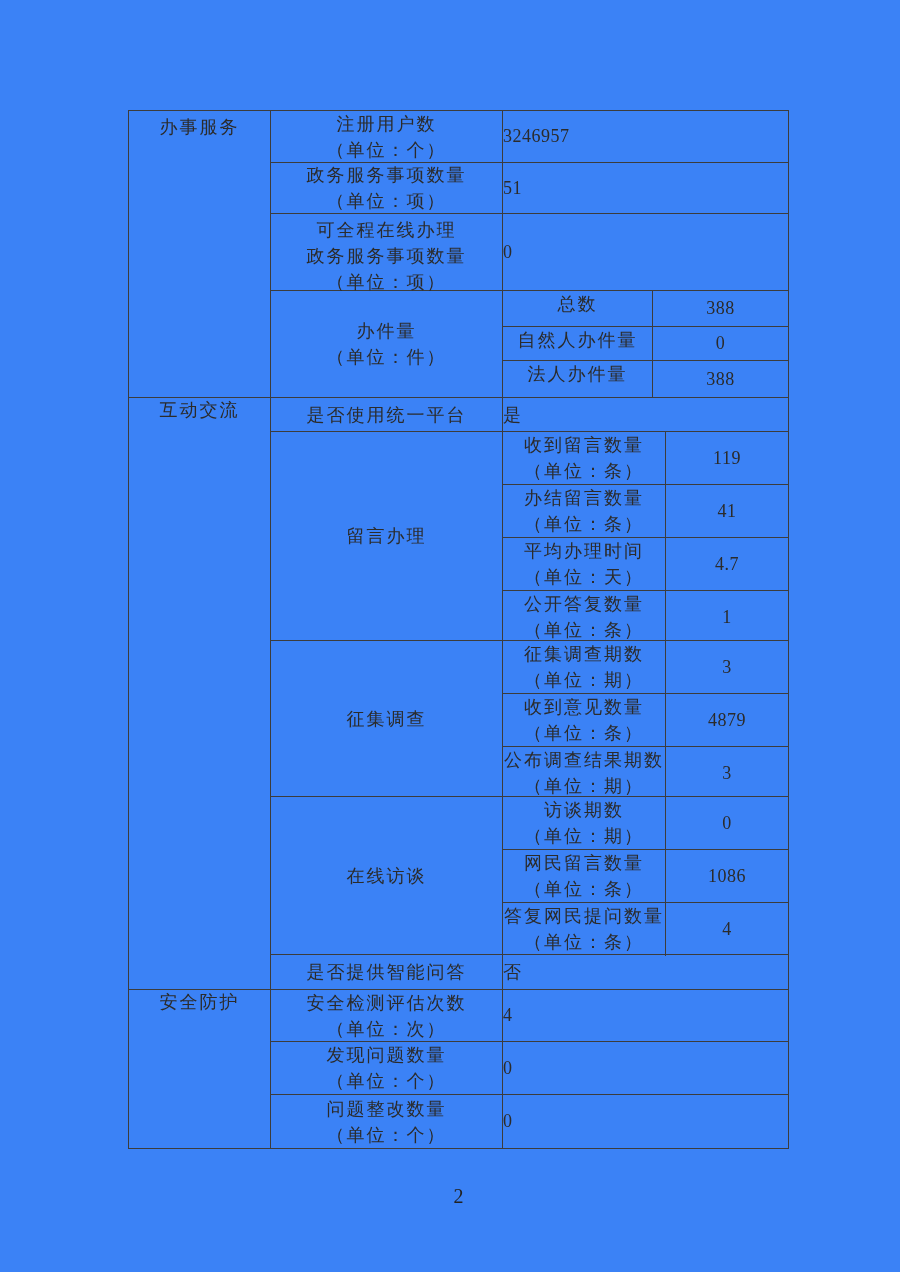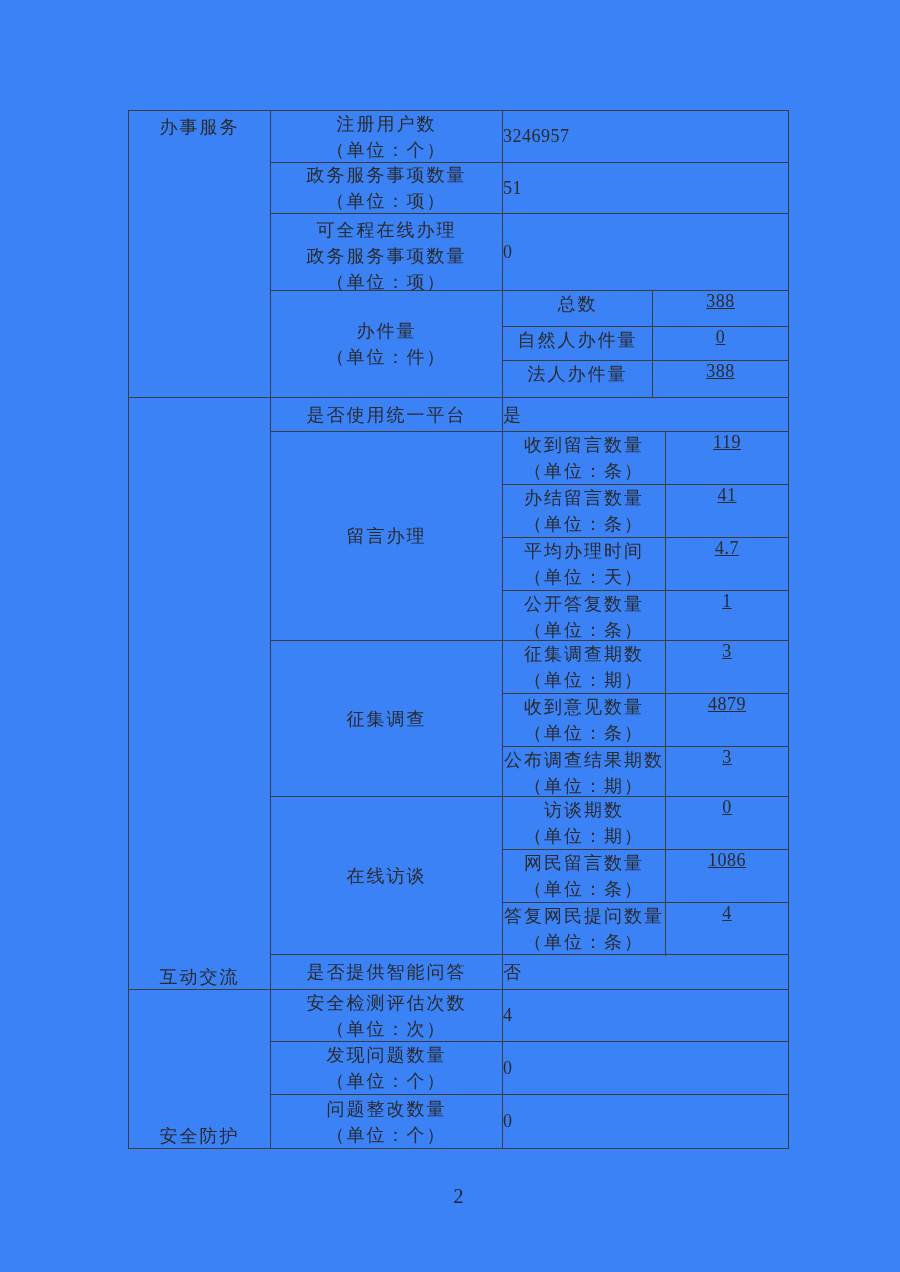--- a/index.html
+++ b/index.html
@@ -16,21 +16,21 @@
     border: 1px solid #3c3c3c;
     display: flex; flex-direction: column;
     font-size: 18px;
   }
   .section { display: flex; }
   .section:not(:last-child) { border-bottom: 1px solid #3c3c3c; }
 
   .group-cell {
     flex: 0 0 142px; width: 142px;
     border-right: 1px solid #3c3c3c;
-    display: flex; align-items: flex-end; justify-content: center;
+    display: flex; align-items: flex-start; justify-content: center;
     text-align: center;
   }
   .group-cell.align-top { align-items: flex-start; padding-top: 4px; }
 
   .rows { flex: 1; display: flex; flex-direction: column; }
   .row { display: flex; }
   .row:not(:last-child) { border-bottom: 1px solid #3c3c3c; }
 
   .label-cell {
     flex: 0 0 232px; width: 232px;
@@ -47,21 +47,21 @@
   .subrows { flex: 1; display: flex; flex-direction: column; }
   .subrow { display: flex; }
   .subrow:not(:last-child) { border-bottom: 1px solid #3c3c3c; }
   .sub-label {
     border-right: 1px solid #3c3c3c;
     display: flex; flex-direction: column; align-items: center; justify-content: flex-start;
     text-align: center; line-height: 26px;
   }
   .s1 .sub-label { flex: 0 0 150px; width: 150px; }
   .s2 .sub-label { flex: 0 0 163px; width: 163px; }
-  .sub-value { flex: 1; display: flex; justify-content: center; text-decoration: underline; }
+  .sub-value { flex: 1; display: flex; align-items: center; justify-content: center; }
 
   .cjk { letter-spacing: 2px; }
   .multiline { white-space: pre-line; margin-top: 7px; }
   .num { letter-spacing: 0.5px; }
 
   
   .h34 { height: 34px; min-height: 34px; }
   .h51 { height: 51px; min-height: 51px; }
   .h52 { height: 52px; min-height: 52px; }
   .h53 { height: 53px; min-height: 53px; }

